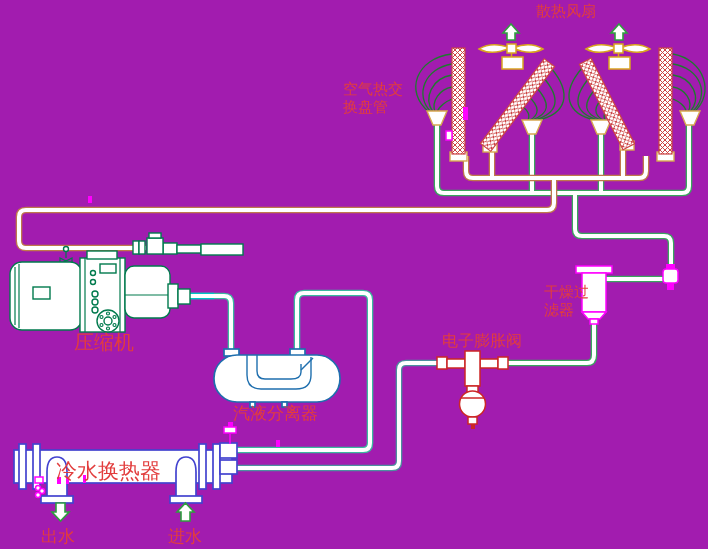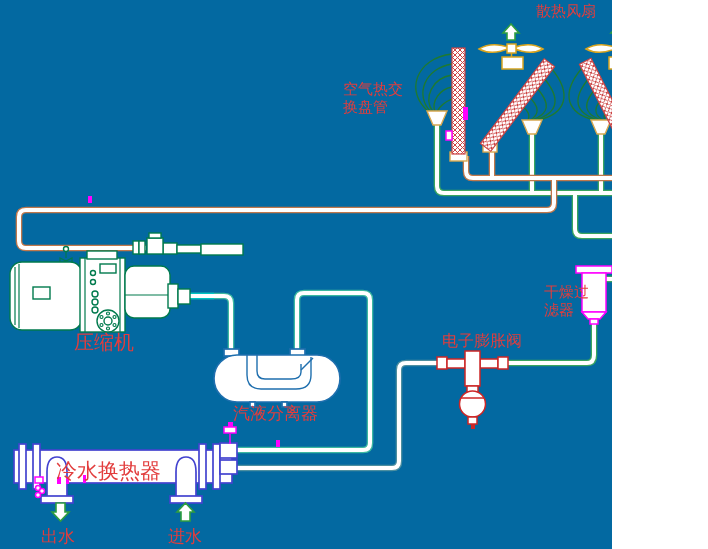--- a/index.html
+++ b/index.html
@@ -2,21 +2,21 @@
 <html style="--red: #e23d3d; --magenta: #ff00ff; --pipe_brown: #c0784c; --fitting_tan: #d8a850; --coil_red: #cc4444; --airflow_green: #1f7a2f; --pipe_green: #3aa55f; --pipe_teal: #3cb8a0; --pipe_cyan: #00c4c4; --pipe_blue_teal: #4d8fa0; --vessel_blue: #4343cf; --separator_blue: #1f6fae; --compressor_green: #007a4d; --fan_yellow: #d9a520; --arrow_green: #2f9e3f; --valve_red: #cc2626;"><head>
 <meta charset="utf-8">
 <style>
   :root{
     --red:#e23d3d; --magenta:#ff00ff; --pipe_brown:#c0784c; --fitting_tan:#d8a850;
     --coil_red:#cc4444; --airflow_green:#1f7a2f; --pipe_green:#3aa55f; --pipe_teal:#3cb8a0;
     --pipe_cyan:#00c4c4; --pipe_blue_teal:#4d8fa0; --vessel_blue:#4343cf; --separator_blue:#1f6fae;
     --compressor_green:#007a4d; --fan_yellow:#d9a520; --arrow_green:#2f9e3f; --valve_red:#cc2626;
   }
   html,body{margin:0;padding:0;background:#fff;}
-  .stage{width:612px;height:549px;position:relative;background:#0369a1;overflow:hidden;}
+  .stage{width:708px;height:549px;position:relative;background:#a21caf;overflow:hidden;}
   svg{display:block;}
   text{font-family:"Liberation Sans","DejaVu Sans",sans-serif;}
   .lbl{fill:var(--red);} .f15{font-size:15px;} .f16{font-size:16px;} .f17{font-size:17px;} .f20{font-size:20px;} .f21{font-size:21px;}
   .po{fill:none;stroke-width:6.6;stroke-linecap:butt;stroke-linejoin:round;}
   .pi{fill:none;stroke:#fff;stroke-width:4;stroke-linecap:butt;stroke-linejoin:round;}
   .po.green{stroke:var(--pipe_green);} .po.brown{stroke:var(--pipe_brown);}
   .po.teal{stroke:var(--pipe_teal);} .po.cyan{stroke:var(--pipe_cyan);} .po.bteal{stroke:var(--pipe_blue_teal);}
   .arc{fill:none;stroke:var(--airflow_green);stroke-width:1.3;}
   .tan{fill:#fff;stroke:var(--fitting_tan);stroke-width:1.4;}
   .coil{fill:url(#hatch);stroke:var(--coil_red);stroke-width:1.2;}

